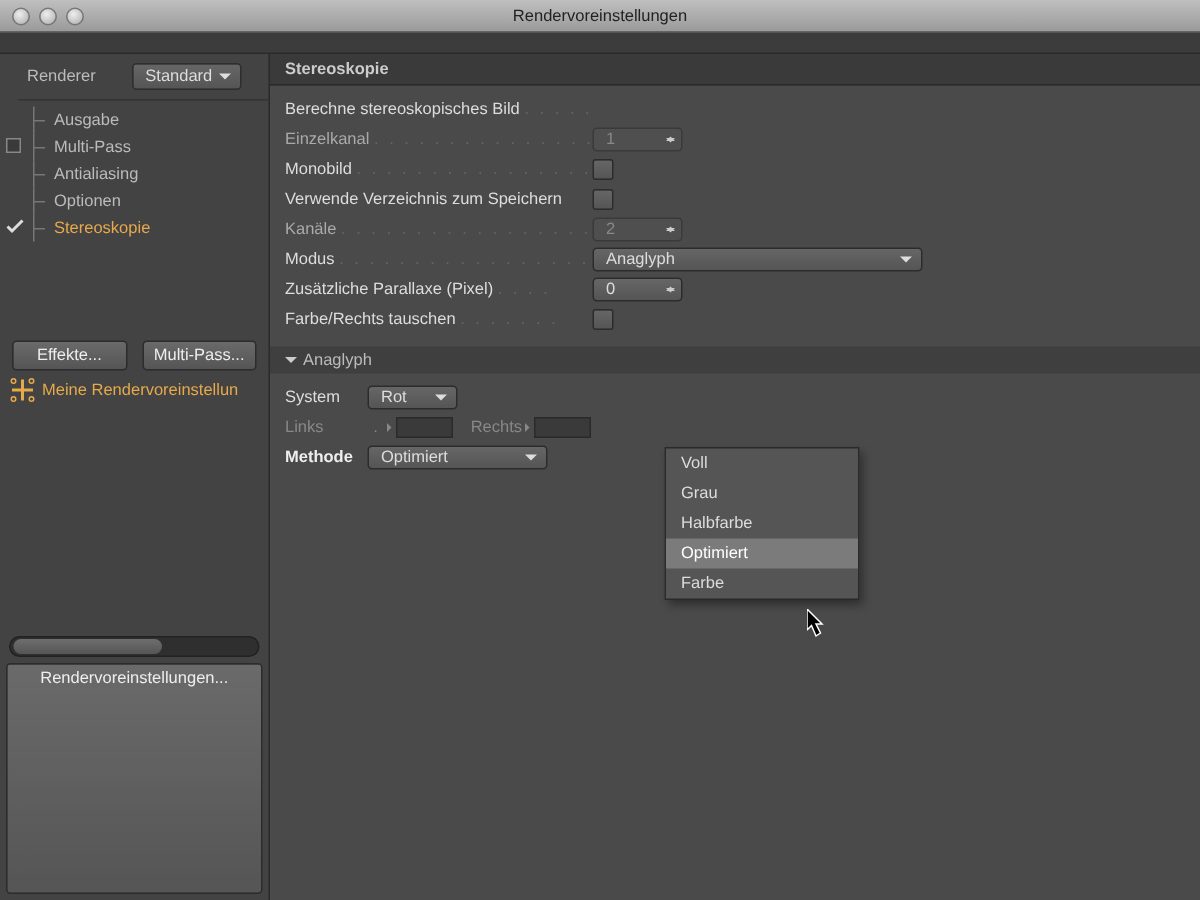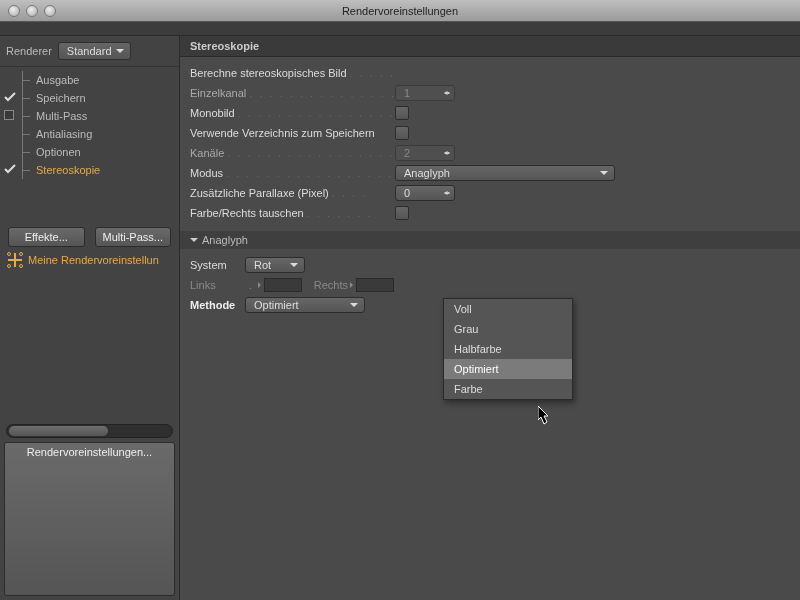--- a/index.html
+++ b/index.html
@@ -5,21 +5,21 @@
   * { margin: 0; padding: 0; box-sizing: border-box; font-family: "Lucida Grande", Helvetica, Arial, sans-serif; font-size: 11px; }
   body { background: #4a4a4a; color: #bbb; width: 800px; height: 600px; overflow: hidden; user-select: none; }
   .window { width: 800px; height: 600px; display: flex; flex-direction: column; background: #4a4a4a; }
   .titlebar { height: 22px; background: linear-gradient(#bfbfbf,#9a9a9a); display:flex; align-items:center; position:relative; color:#222; font-size:12px; border-bottom:1px solid #555;}
   .traffic { display:flex; gap:6px; margin-left:8px;}
   .tlight { width:12px; height:12px; border-radius:50%; background:radial-gradient(circle at 40% 35%, #eee,#aaa); border:1px solid #777;}
   .title { position:absolute; left:0; right:0; text-align:center; pointer-events:none;}
   .toprail { height:14px; background:#3c3c3c; border-bottom:1px solid #2a2a2a;}
   .body { flex:1; display:flex; min-height:0;}
   .sidebar { width:180px; background:#434343; border-right:1px solid #2a2a2a; display:flex; flex-direction:column;}
-  .renderer-row { display:flex; align-items:center; gap:6px; padding:6px 6px; border-bottom:1px solid #333;}
+  .renderer-row { display:flex; align-items:center; gap:24px; padding:6px 6px; border-bottom:1px solid #333;margin-left:12px;}
   .renderer-row label { color:#bbb;}
   .combo { background:linear-gradient(#666,#555); border:1px solid #2e2e2e; border-radius:3px; color:#ddd; padding:2px 18px 2px 8px; position:relative; display:inline-flex; align-items:center; min-width:70px;}
   .combo::after { content:""; position:absolute; right:6px; top:50%; margin-top:-2px; border:4px solid transparent; border-top-color:#ddd;}
   .tree { flex:1; padding:4px 0;}
   .tree-item { display:flex; align-items:center; height:18px; padding-left:20px; position:relative;}
   .tree-item .dash { position:absolute; left:22px; top:50%; width:8px; height:1px; background:#777;}
   .tree-item .vline { position:absolute; left:22px; top:0; bottom:0; width:1px; background:#777;}
   .tree-label { padding-left:16px; color:#bbb;}
   .tree-item.selected .tree-label { color:#e6a94b; }
   .check { position:absolute; left:4px; top:2px; width:12px; height:12px; color:#ddd;}
@@ -95,28 +95,20 @@
         </div>
       </div>
 
       <div class="tree">
         <div class="tree-item">
           <span class="vline"></span>
             <span class="dash"></span>
           <span class="tree-label">Ausgabe</span>
         </div>
         <div class="tree-item">
-          <span class="check"><svg viewBox="0 0 12 12">
-                <path d="M1 6 L4 9 L11 2" stroke="#ddd" stroke-width="2" fill="none"></path>
-              </svg></span>
-          <span class="vline"></span>
-            <span class="dash"></span>
-          <span class="tree-label">Speichern</span>
-        </div>
-        <div class="tree-item">
           <span class="box"></span>
           <span class="vline"></span>
             <span class="dash"></span>
           <span class="tree-label">Multi-Pass</span>
         </div>
         <div class="tree-item">
           <span class="vline"></span>
             <span class="dash"></span>
           <span class="tree-label">Antialiasing</span>
         </div>

